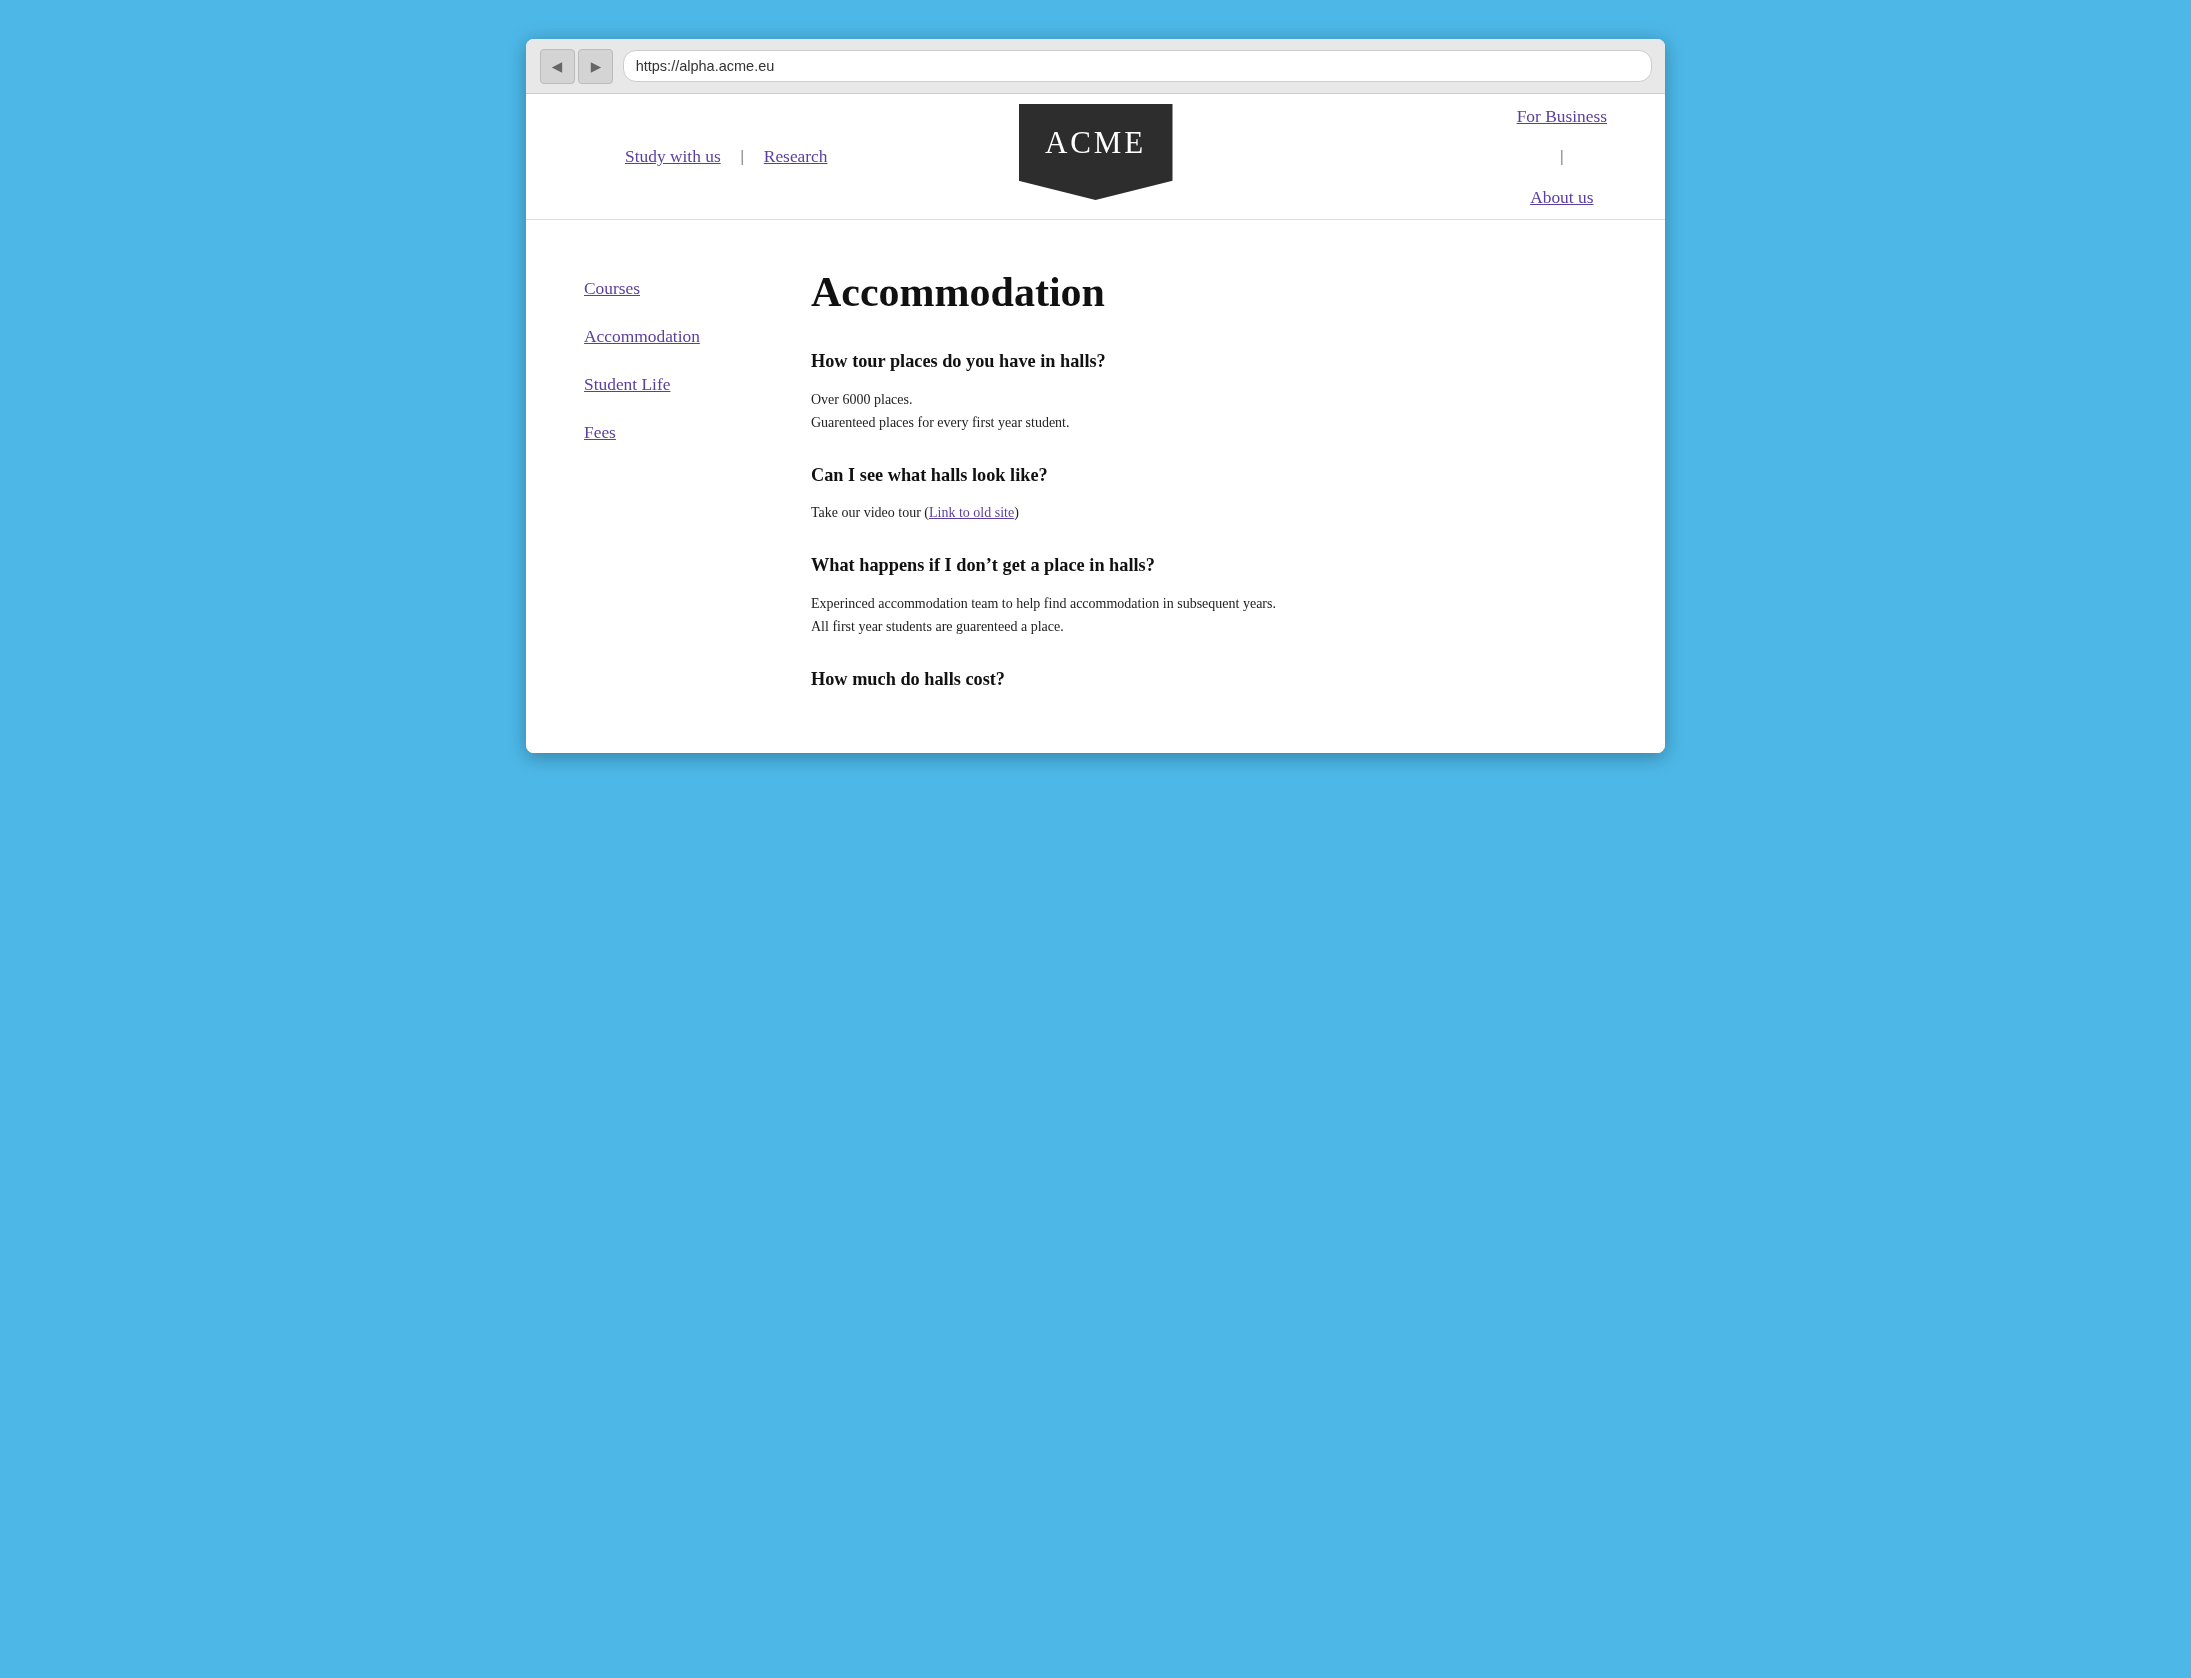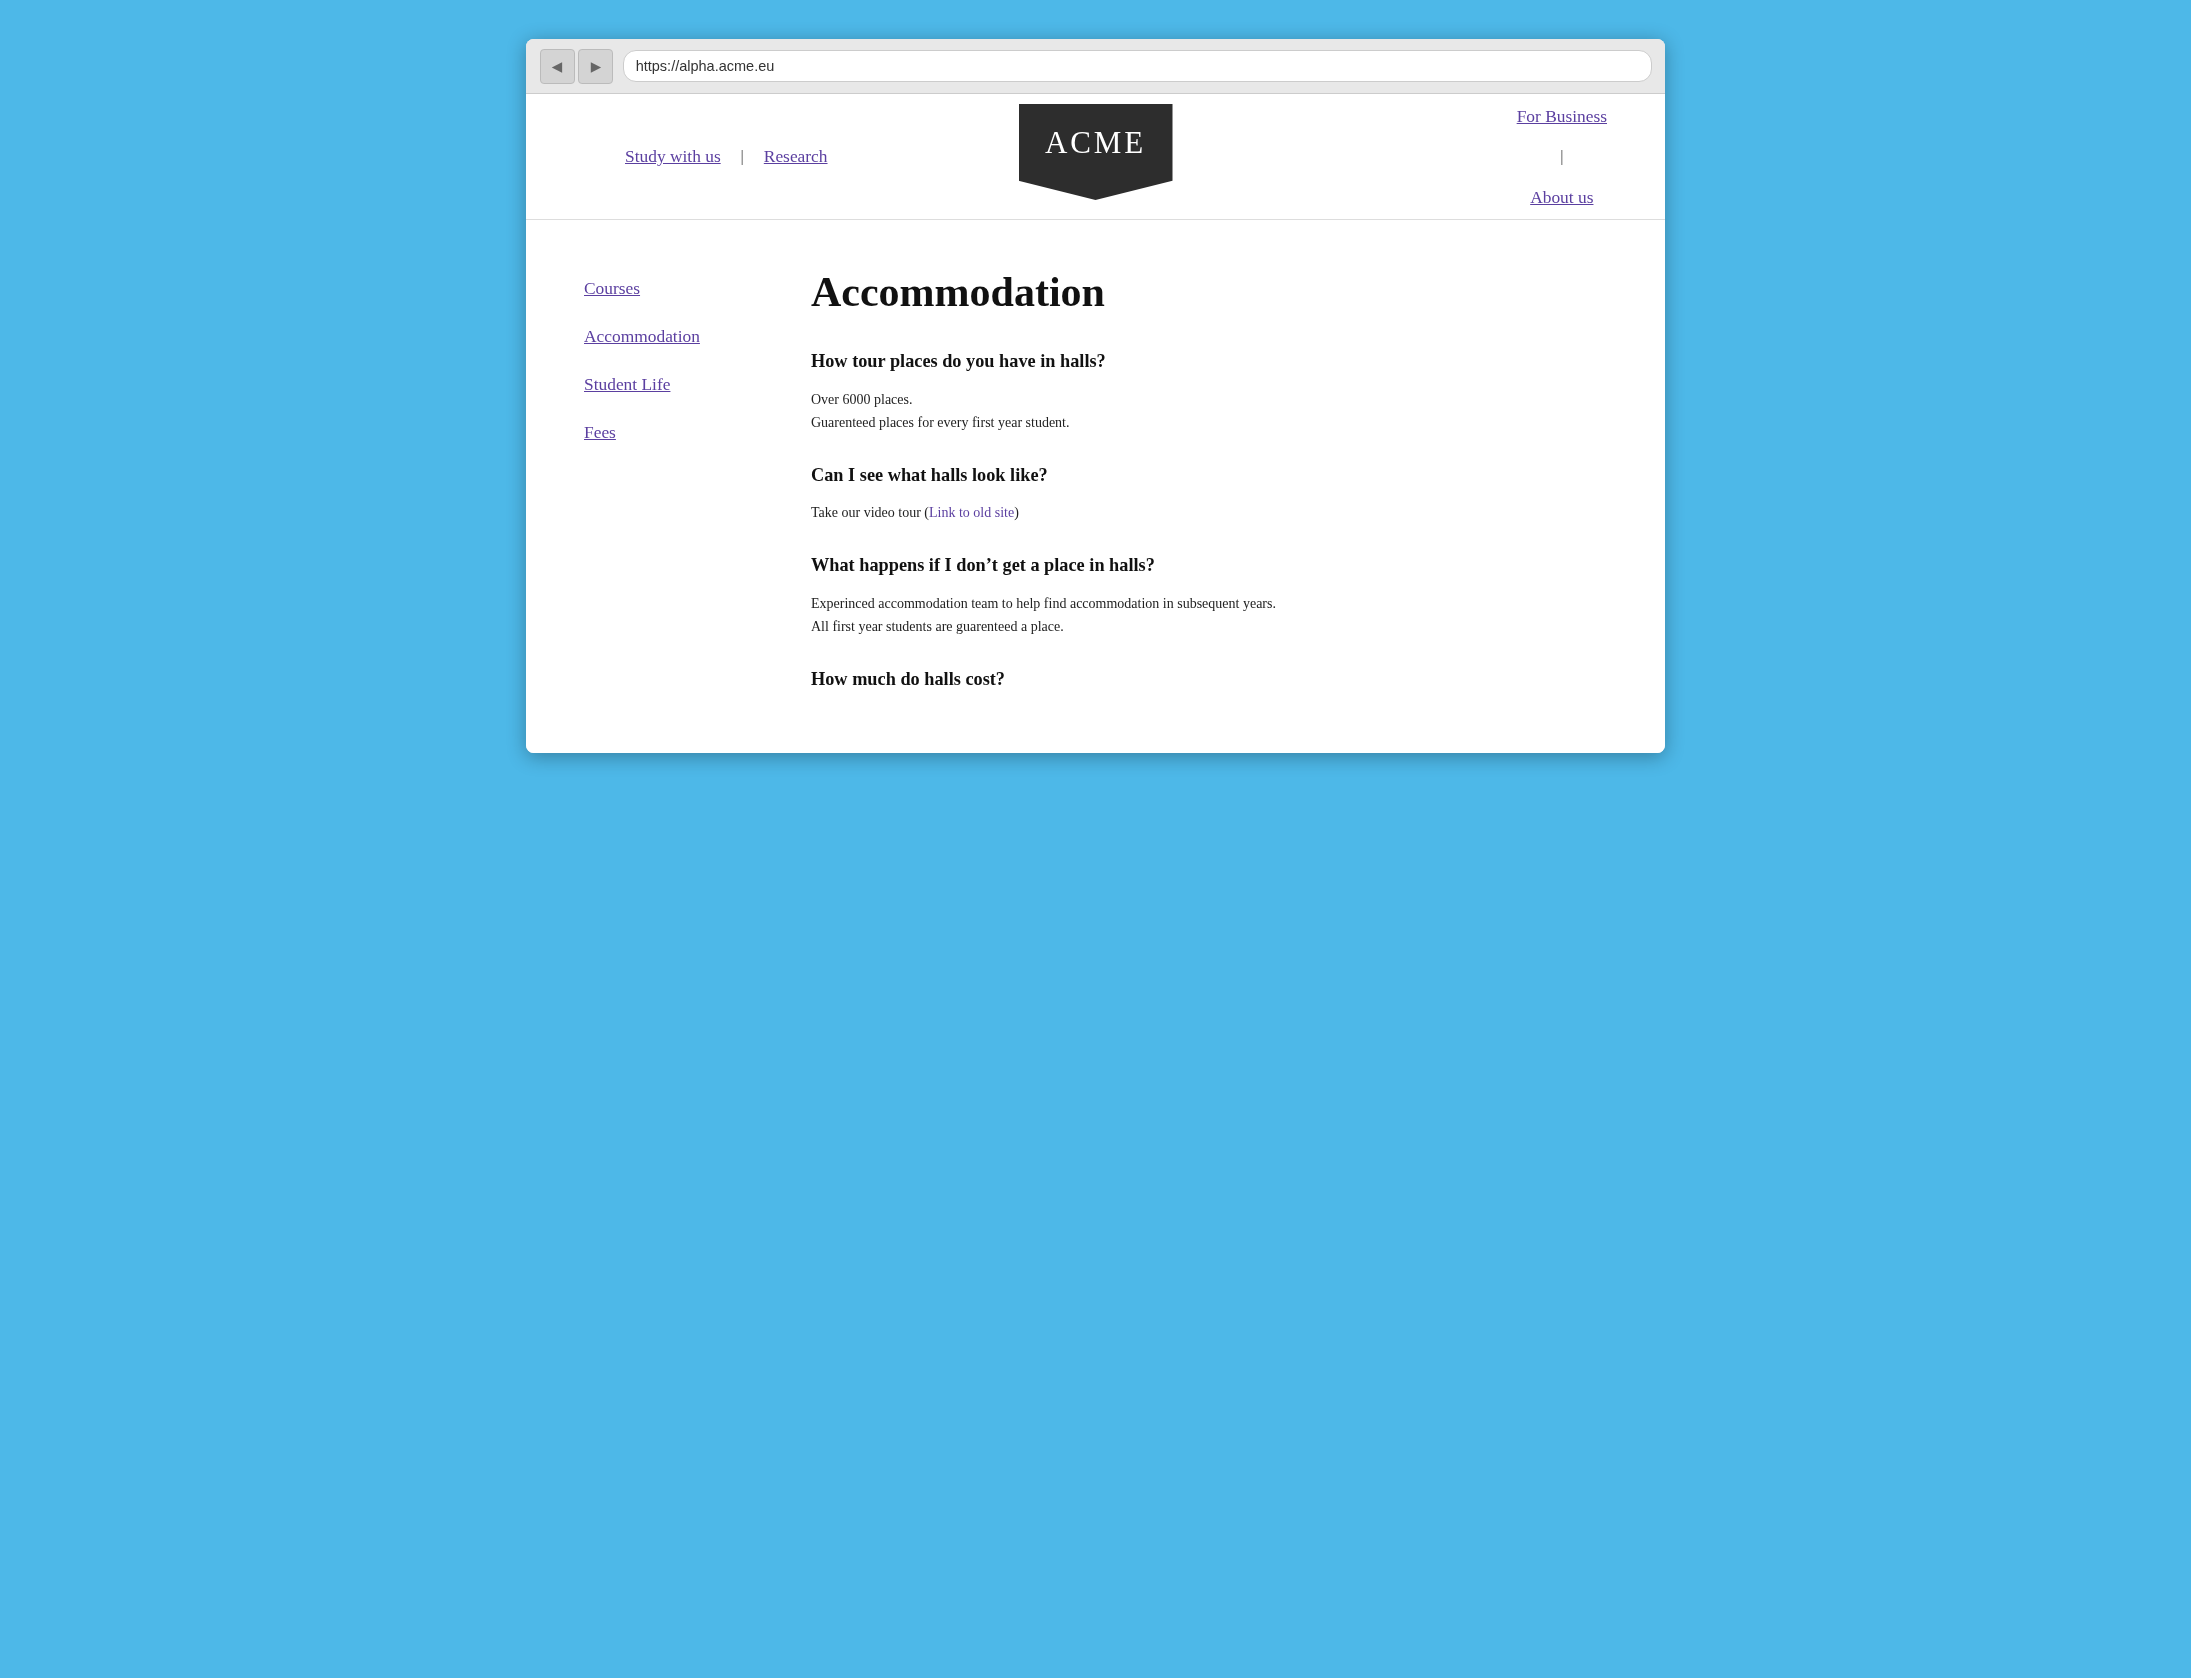--- a/index.html
+++ b/index.html
@@ -179,20 +179,21 @@
       margin-bottom: 31px;
     }
 
     .faq-answer p {
       margin: 0;
       line-height: 1.65;
     }
 
     .inline-link {
       color: #5b3fa0;
+      text-decoration: underline;
       cursor: pointer;
     }
   </style>
 </head>
 <body>
 
 <div class="browser-window">
 
   <div class="browser-toolbar">
     <div class="browser-nav-buttons">

